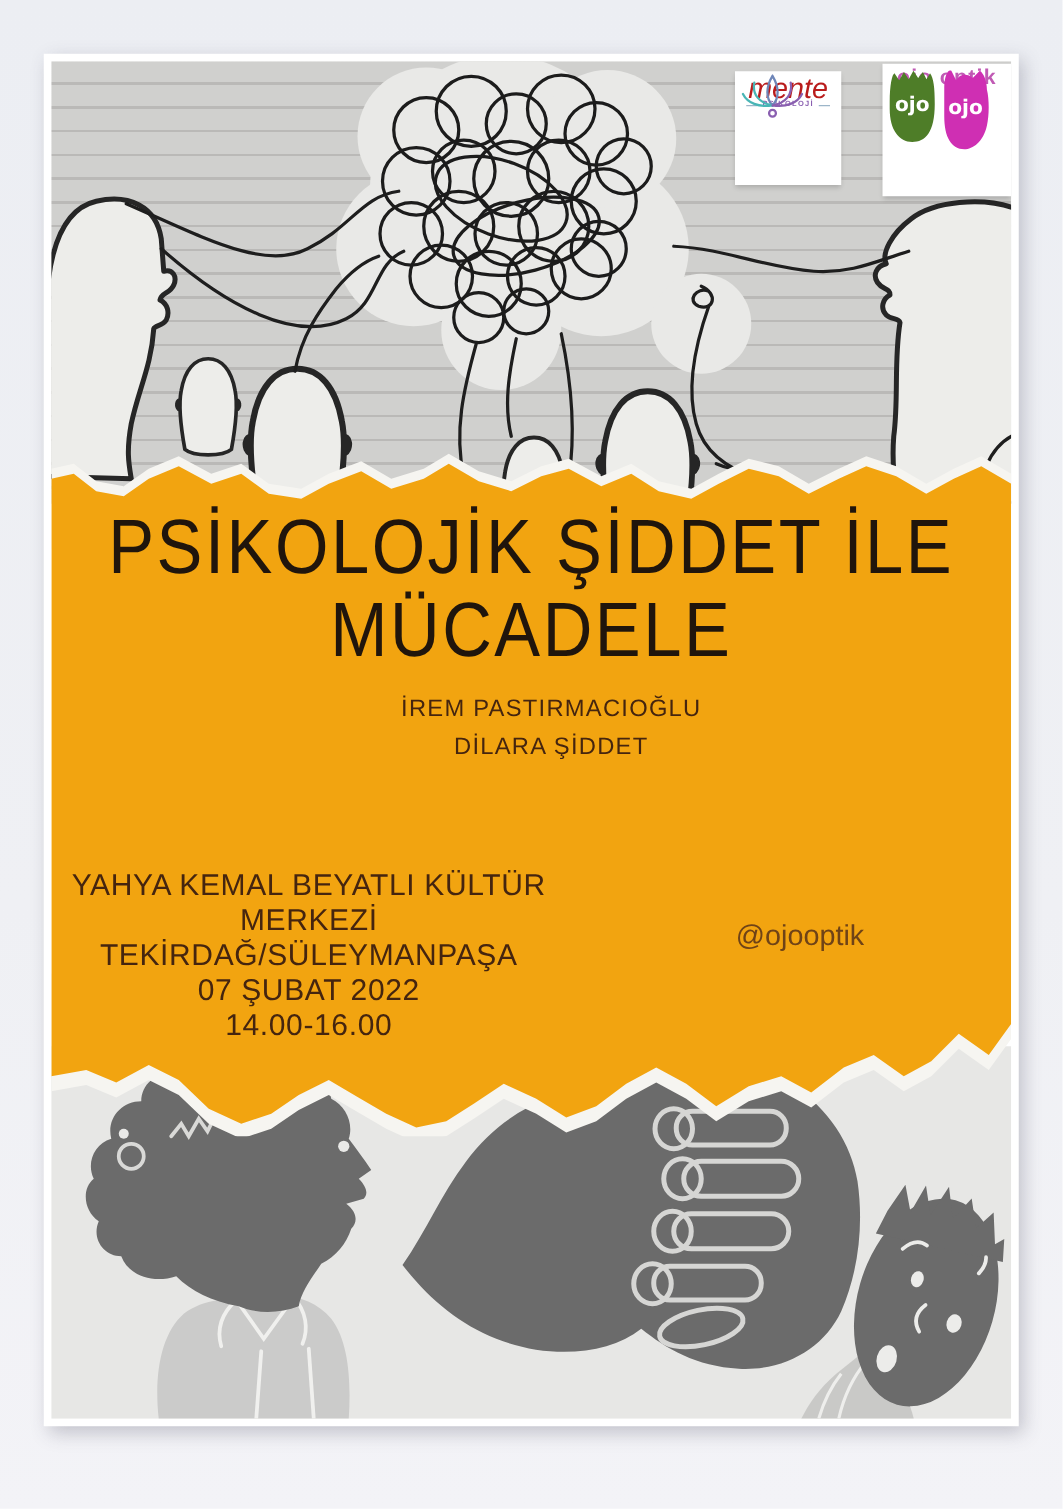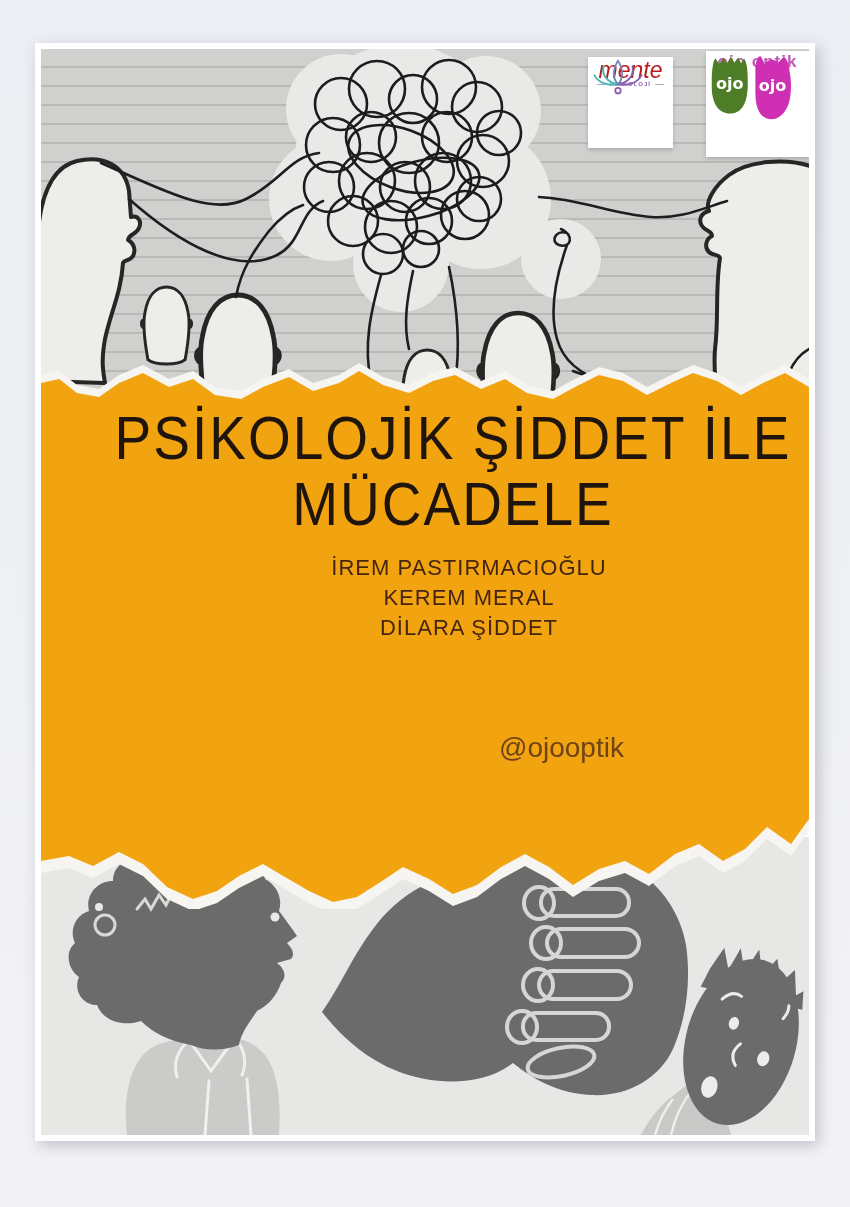--- a/index.html
+++ b/index.html
@@ -28,31 +28,31 @@
   .mente-word{font-family:Liberation Sans, sans-serif;font-style:italic;font-size:23px;color:#b91c1c;line-height:18px;margin-top:-2px;}
   .mente-sub{display:flex;align-items:center;justify-content:center;gap:4px;margin-top:2px;}
   .mente-sub span{font-size:6px;letter-spacing:1px;color:#8a5fb0;font-weight:bold;}
   .mente-sub i{display:block;width:9px;height:1px;background:#9db6c9;}
   .card-ojo{left:665px;top:2px;width:103px;height:106px;padding-top:4px;box-sizing:border-box;}
   .ojo-label{font-size:17px;color:#c05ab4;letter-spacing:1px;margin-top:-3px;font-weight:bold;}
 
   
   .orange-zone{position:absolute;left:0;top:300px;width:768px;height:560px;z-index:4;pointer-events:none;}
   .orange-zone svg{position:absolute;inset:0;}
-  .orange-text{position:absolute;left:0;top:300px;width:768px;height:560px;z-index:5;margin-left:28px;}
+  .orange-text{position:absolute;left:0;top:300px;width:768px;height:560px;z-index:5;}
 
   .title{position:absolute;left:0;top:56px;width:768px;text-align:center;
     color:var(--title-text);font-size:55px;line-height:59px;font-weight:400;
     letter-spacing:2px;transform:scaleY(1.12);transform-origin:50% 0;}
   .speakers{position:absolute;left:0;top:204px;width:800px;text-align:center;
-    color:var(--body-text);font-size:22px;line-height:30px;letter-spacing:1px;}
+    color:var(--body-text);font-size:19px;line-height:30px;letter-spacing:1px;}
   .venue{position:absolute;left:6px;top:346px;width:400px;text-align:center;
     color:var(--body-text);font-size:24px;line-height:28px;letter-spacing:.5px;}
-  .social{position:absolute;left:430px;top:384px;width:338px;
-    color:var(--handle-text);font-size:28px;line-height:30px;}
+  .social{position:absolute;left:430px;top:384px;width:338px;text-align:center;
+    color:var(--handle-text);font-size:23px;line-height:30px;}
 
   
   .bottom-illo{position:absolute;left:0;top:788px;width:768px;height:298px;background:#e7e7e5;}
   .bottom-illo svg{position:absolute;inset:0;}
 </style>
 </head>
 <body style="--orange: #F2A410; --title-text: #20150C; --body-text: #45250F; --handle-text: #6F4317;">
 
 <div class="poster">
   <div class="canvas">
@@ -221,22 +221,28 @@
       </svg>
     </div>
 
     <div class="orange-text">
       <div class="title">
         <div>PSİKOLOJİK ŞİDDET İLE</div>
         <div>MÜCADELE</div>
       </div>
       <div class="speakers">
         <div>İREM PASTIRMACIOĞLU</div>
-        <div>KEREM MERAL</div>
         <div>DİLARA ŞİDDET</div>
+      </div>
+      <div class="venue">
+        <div>YAHYA KEMAL BEYATLI KÜLTÜR</div>
+        <div>MERKEZİ</div>
+        <div>TEKİRDAĞ/SÜLEYMANPAŞA</div>
+        <div>07 ŞUBAT 2022</div>
+        <div>14.00-16.00</div>
       </div>
       <div class="social">
         <div>@ojooptik</div>
       </div>
     </div>
 
   </div>
 </div>
 
 </body></html>

